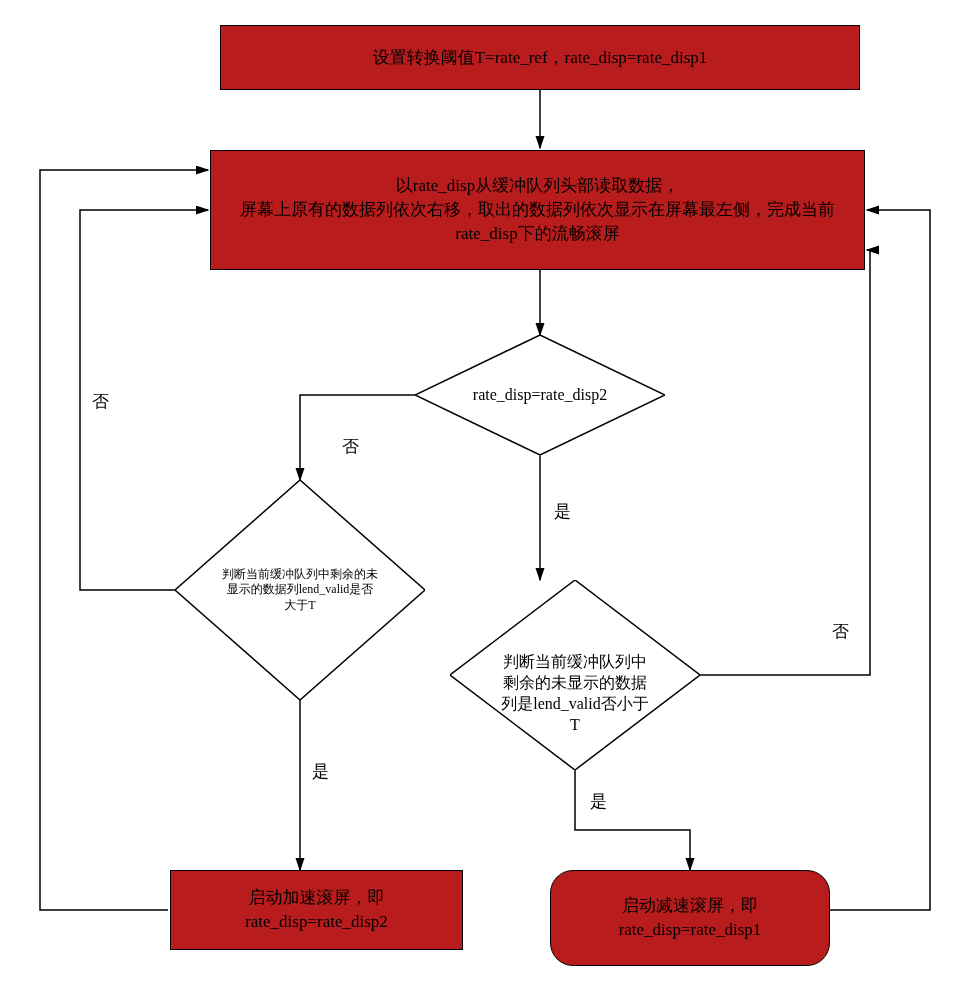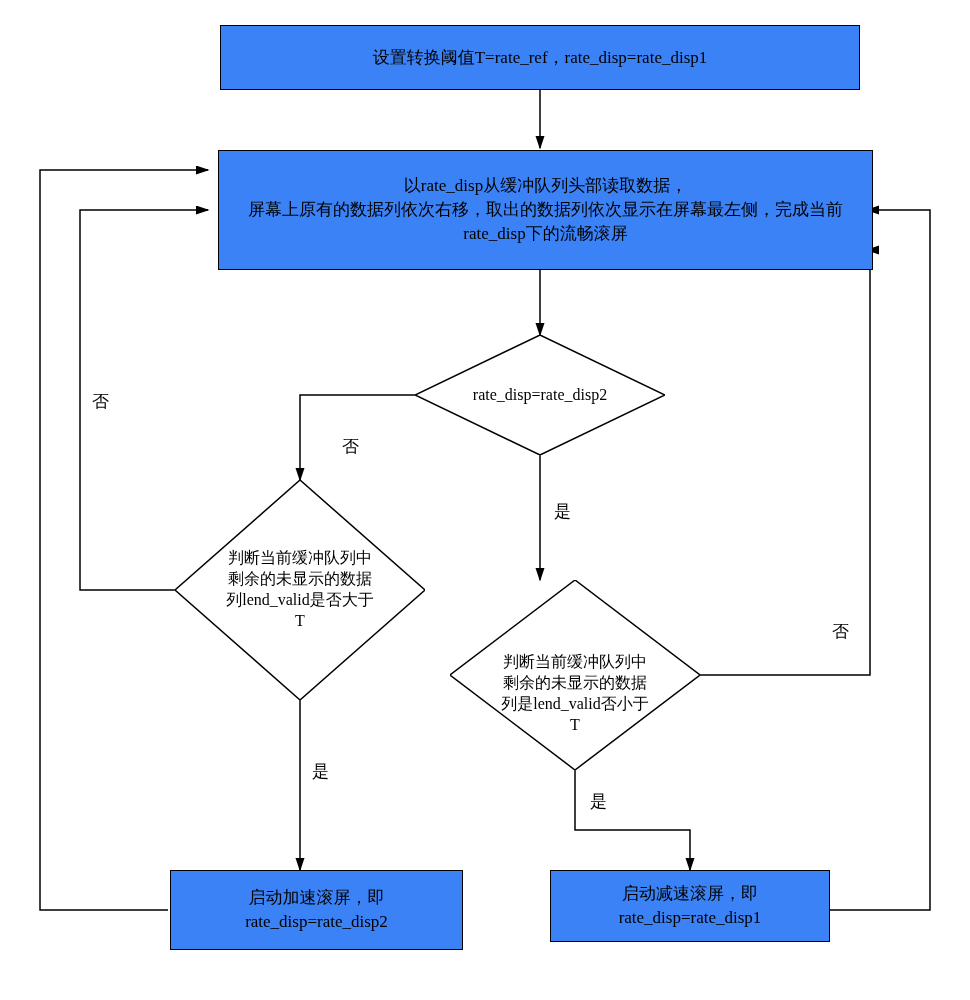--- a/index.html
+++ b/index.html
@@ -8,21 +8,21 @@
     height: 1000px;
     position: relative;
     background: #fff;
     font-family: "SimSun", "宋体", serif;
     font-size: 17px;
     color: #000;
   }
   .rect {
     position: absolute;
     border: 1.5px solid #000;
-    background: #3b82f6;
+    background: #b91c1c;
     display: flex;
     align-items: center;
     justify-content: center;
     text-align: center;
     padding: 6px 10px;
     line-height: 1.4;
   }
   .diamond-wrap {
     position: absolute;
     display: flex;
@@ -83,57 +83,57 @@
 
   <polyline points="168,910 40,910 40,170 208,170" fill="none" stroke="#000" stroke-width="1.5" marker-end="url(#ah)"></polyline>
 
   <polyline points="830,910 930,910 930,210 867,210" fill="none" stroke="#000" stroke-width="1.5" marker-end="url(#ah)"></polyline>
 </svg>
 
 <div class="rect" style="left:220px; top:25px; width:640px; height:65px;">
   <span>设置转换阈值T=rate_ref，rate_disp=rate_disp1</span>
 </div>
 
-<div class="rect" style="left:218px; top:150px; width:655px; height:120px;">
+<div class="rect" style="left:210px; top:150px; width:655px; height:120px;">
   <span style="white-space:pre-line;">以rate_disp从缓冲队列头部读取数据，
 屏幕上原有的数据列依次右移，取出的数据列依次显示在屏幕最左侧，完成当前rate_disp下的流畅滚屏</span>
 </div>
 
 <div class="diamond-wrap" style="left:415px; top:335px; width:250px; height:120px;">
   <div class="diamond-shape">
     <svg viewBox="0 0 250 120" preserveAspectRatio="none">
       <polygon points="125,0 250,60 125,120 0,60" fill="#fff" stroke="#000" stroke-width="1.5"></polygon>
     </svg>
   </div>
   <span class="diamond-text" style="font-size:16px; max-width:170px;">rate_disp=rate_disp2</span>
 </div>
 
 <div class="diamond-wrap" style="left:175px; top:480px; width:250px; height:220px;">
   <div class="diamond-shape">
     <svg viewBox="0 0 250 220" preserveAspectRatio="none">
       <polygon points="125,0 250,110 125,220 0,110" fill="#fff" stroke="#000" stroke-width="1.5"></polygon>
     </svg>
   </div>
-  <span class="diamond-text" style="font-size:16px; max-width:180px;">判断当前缓冲队列中剩余的未显示的数据列lend_valid是否大于T</span>
+  <span class="diamond-text" style="font-size:12px; max-width:180px;">判断当前缓冲队列中剩余的未显示的数据列lend_valid是否大于T</span>
 </div>
 
 <div class="diamond-wrap" style="left:450px; top:580px; width:250px; height:190px;">
   <div class="diamond-shape">
     <svg viewBox="0 0 250 190" preserveAspectRatio="none">
       <polygon points="125,0 250,95 125,190 0,95" fill="#fff" stroke="#000" stroke-width="1.5"></polygon>
     </svg>
   </div>
   <span class="diamond-text" style="font-size:16px; max-width:180px;margin-top:38px;">判断当前缓冲队列中剩余的未显示的数据列是lend_valid否小于T</span>
 </div>
 
 <div class="rect" style="left:170px; top:870px; width:293px; height:80px;">
   <span>启动加速滚屏，即rate_disp=rate_disp2</span>
 </div>
 
-<div class="rect" style="left:550px; top:870px; width:280px; height:72px;">
+<div class="rect" style="left:550px; top:870px; width:280px; height:96px;border-radius:23px;">
   <span>启动减速滚屏，即rate_disp=rate_disp1</span>
 </div>
 
 <div class="edge-label" style="left:90px; top:390px;">否</div>
 <div class="edge-label" style="left:340px; top:435px;">否</div>
 <div class="edge-label" style="left:552px; top:500px;">是</div>
 <div class="edge-label" style="left:310px; top:760px;">是</div>
 <div class="edge-label" style="left:830px; top:620px;">否</div>
 <div class="edge-label" style="left:588px; top:790px;">是</div>
 

